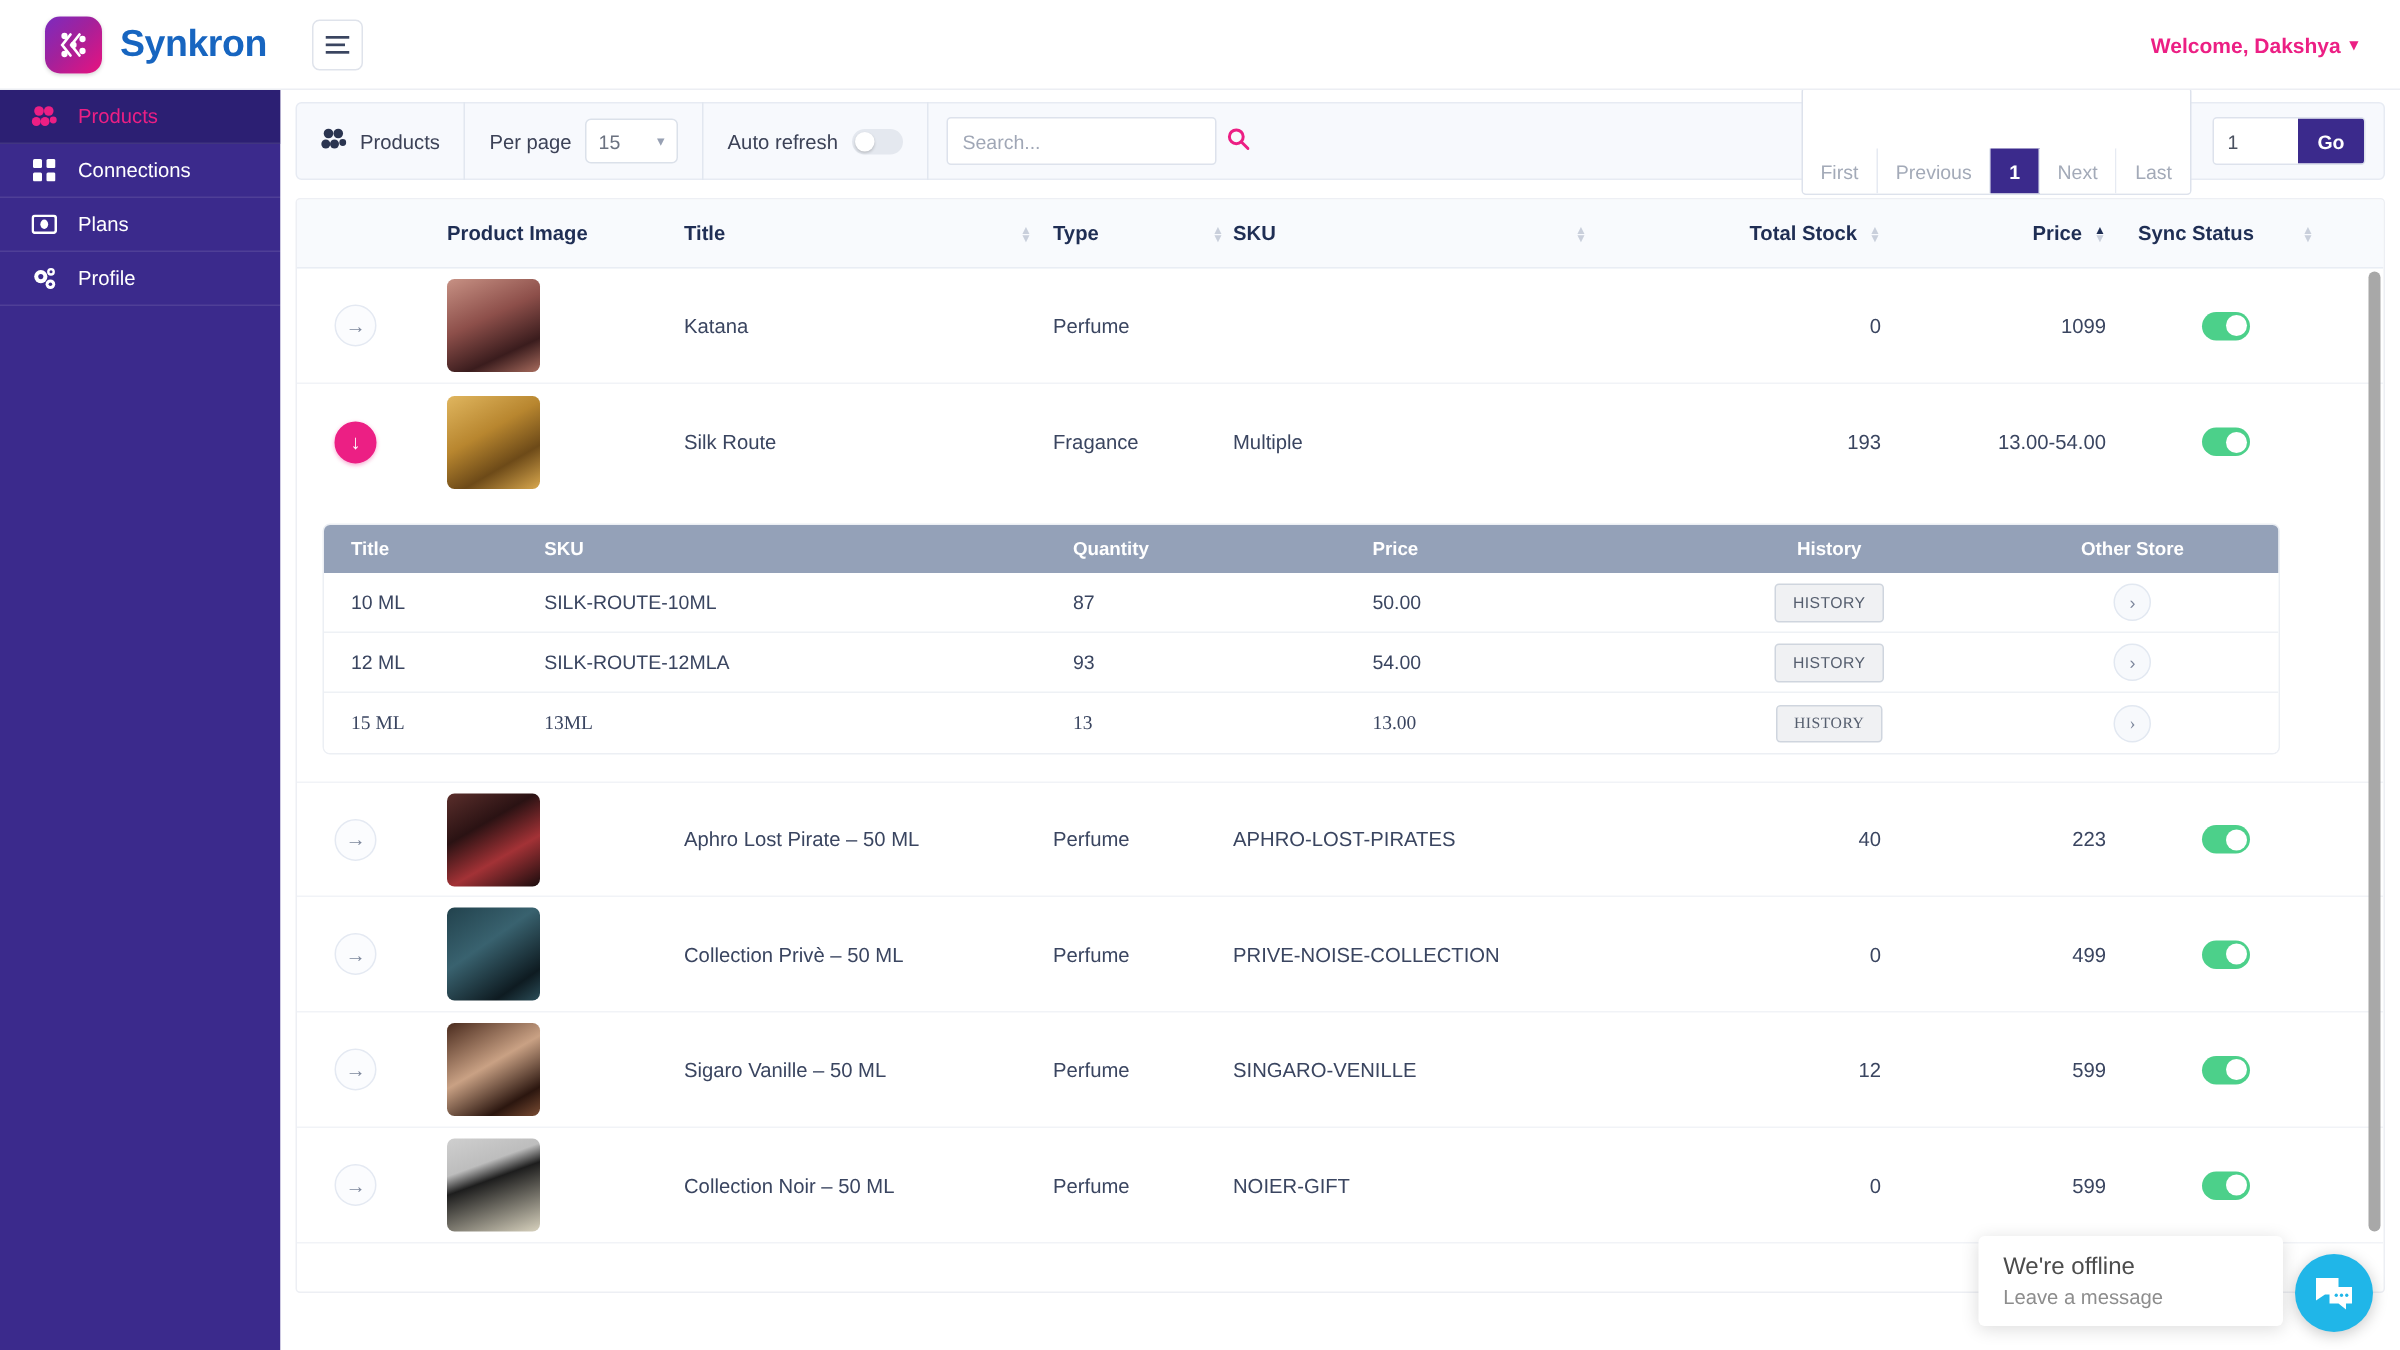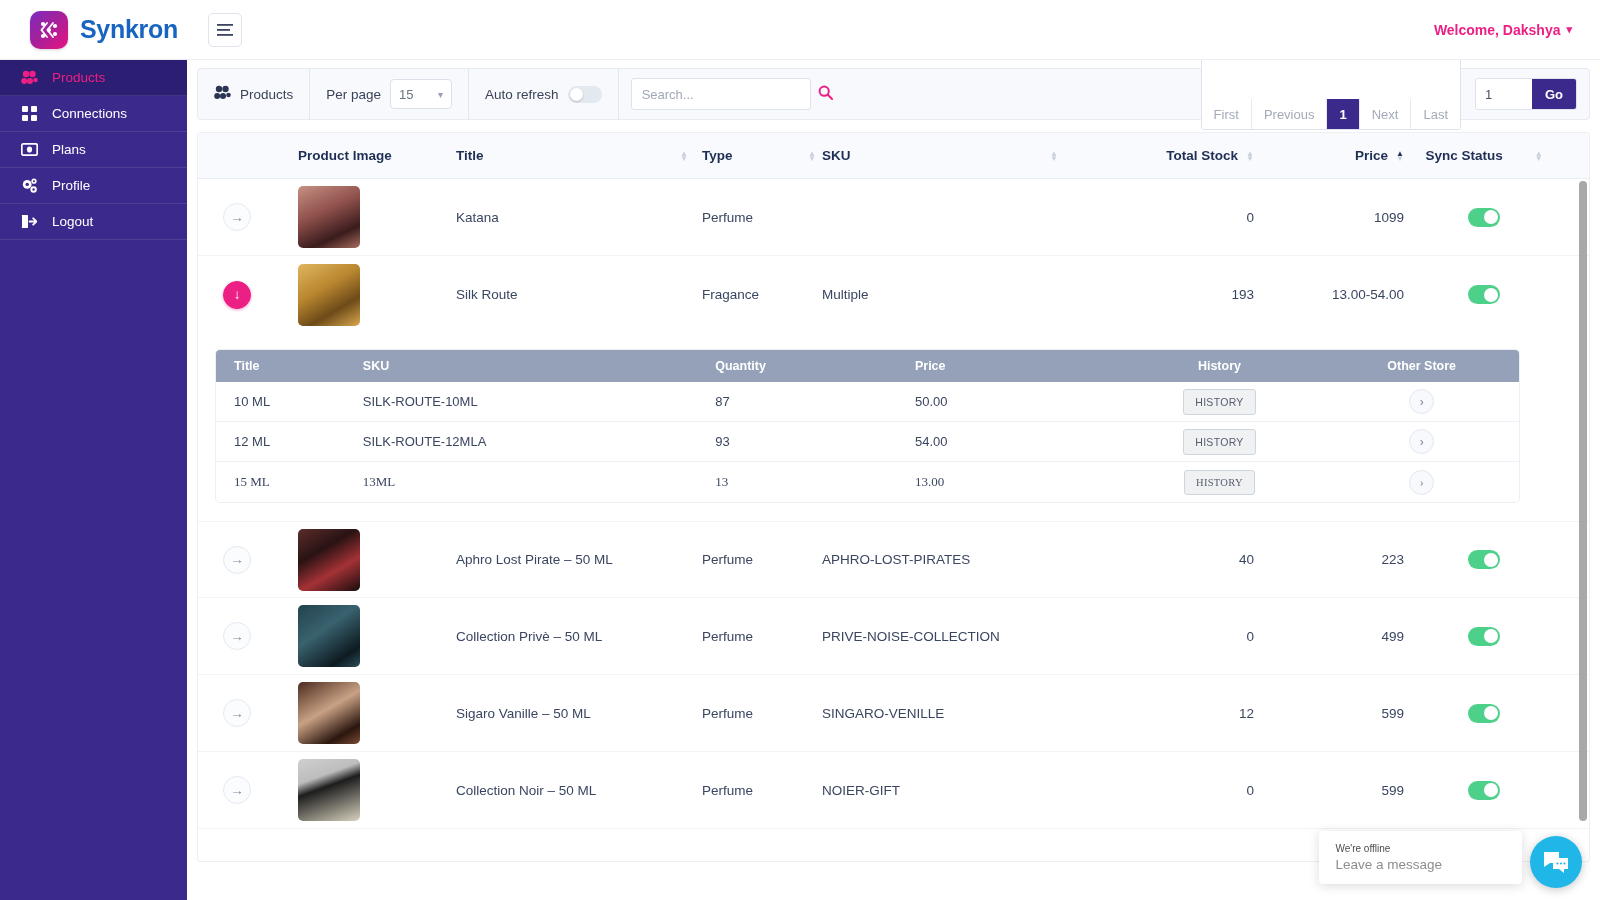--- a/index.html
+++ b/index.html
@@ -221,21 +221,21 @@
     position: absolute; top: 0; width: 8px; height: 640px;
     background: #a8a8a8; border-radius: 4px;
   }
 
   
   .chat-tip {
     position: absolute; right: 78px; bottom: 16px;
     background: #fff; border-radius: 4px; padding: 12px 80px 12px 16px;
     box-shadow: 0 2px 12px rgba(0,0,0,.14);
   }
-  .chat-tip .l1 { font-size: 10px; color: #4c4c4c; }
+  .chat-tip .l1 { font-size: 16px; color: #4c4c4c; }
   .chat-tip .l2 { font-size: 13.5px; color: #8d8d8d; margin-top: 3px; }
   .chat-fab {
     position: absolute; right: 18px; bottom: 12px;
     width: 52px; height: 52px; border-radius: 50%;
     background: #20b6e8; display: flex; align-items: center; justify-content: center;
     box-shadow: 0 2px 10px rgba(0,0,0,.22); cursor: pointer;
   }
 </style>
 </head>
 <body>
@@ -306,31 +306,20 @@
       <svg width="17" height="16" viewBox="0 0 17 16" fill="#fff">
         <circle cx="6.2" cy="6.4" r="4.4"></circle>
           <circle cx="6.2" cy="6.4" r="1.7" fill="#3b2a8c"></circle>
         <circle cx="13" cy="3.2" r="2.6"></circle>
           <circle cx="13" cy="3.2" r="1" fill="#3b2a8c"></circle>
         <circle cx="12.6" cy="11.5" r="3.2"></circle>
           <circle cx="12.6" cy="11.5" r="1.2" fill="#3b2a8c"></circle>
       </svg>
     </span>
     <span>Profile</span>
-  </div>
-  <div class="nav-item">
-    <span class="nav-ico">
-      <svg width="16" height="15" viewBox="0 0 16 15" fill="#fff">
-        <path d="M0 1.2 h7 v12.6 H0 z"></path>
-        <rect x="0" y="1.2" width="5" height="12.6" fill="#3b2a8c"></rect>
-        <path d="M1 1 h5.2 v13 H1 z" fill="#fff"></path>
-        <path d="M8.6 7.5 h6.6 M12.2 4.3 L15.6 7.5 L12.2 10.7" stroke="#fff" stroke-width="1.8" fill="none" stroke-linecap="round" stroke-linejoin="round"></path>
-      </svg>
-    </span>
-    <span>Logout</span>
   </div>
 </div>
 
 <div class="main">
 
   <div class="toolbar">
     <div class="tb-cell">
       <span>
         <svg width="17" height="15" viewBox="0 0 17 15" fill="#2b3550">
           <circle cx="5" cy="4" r="3.2"></circle>

